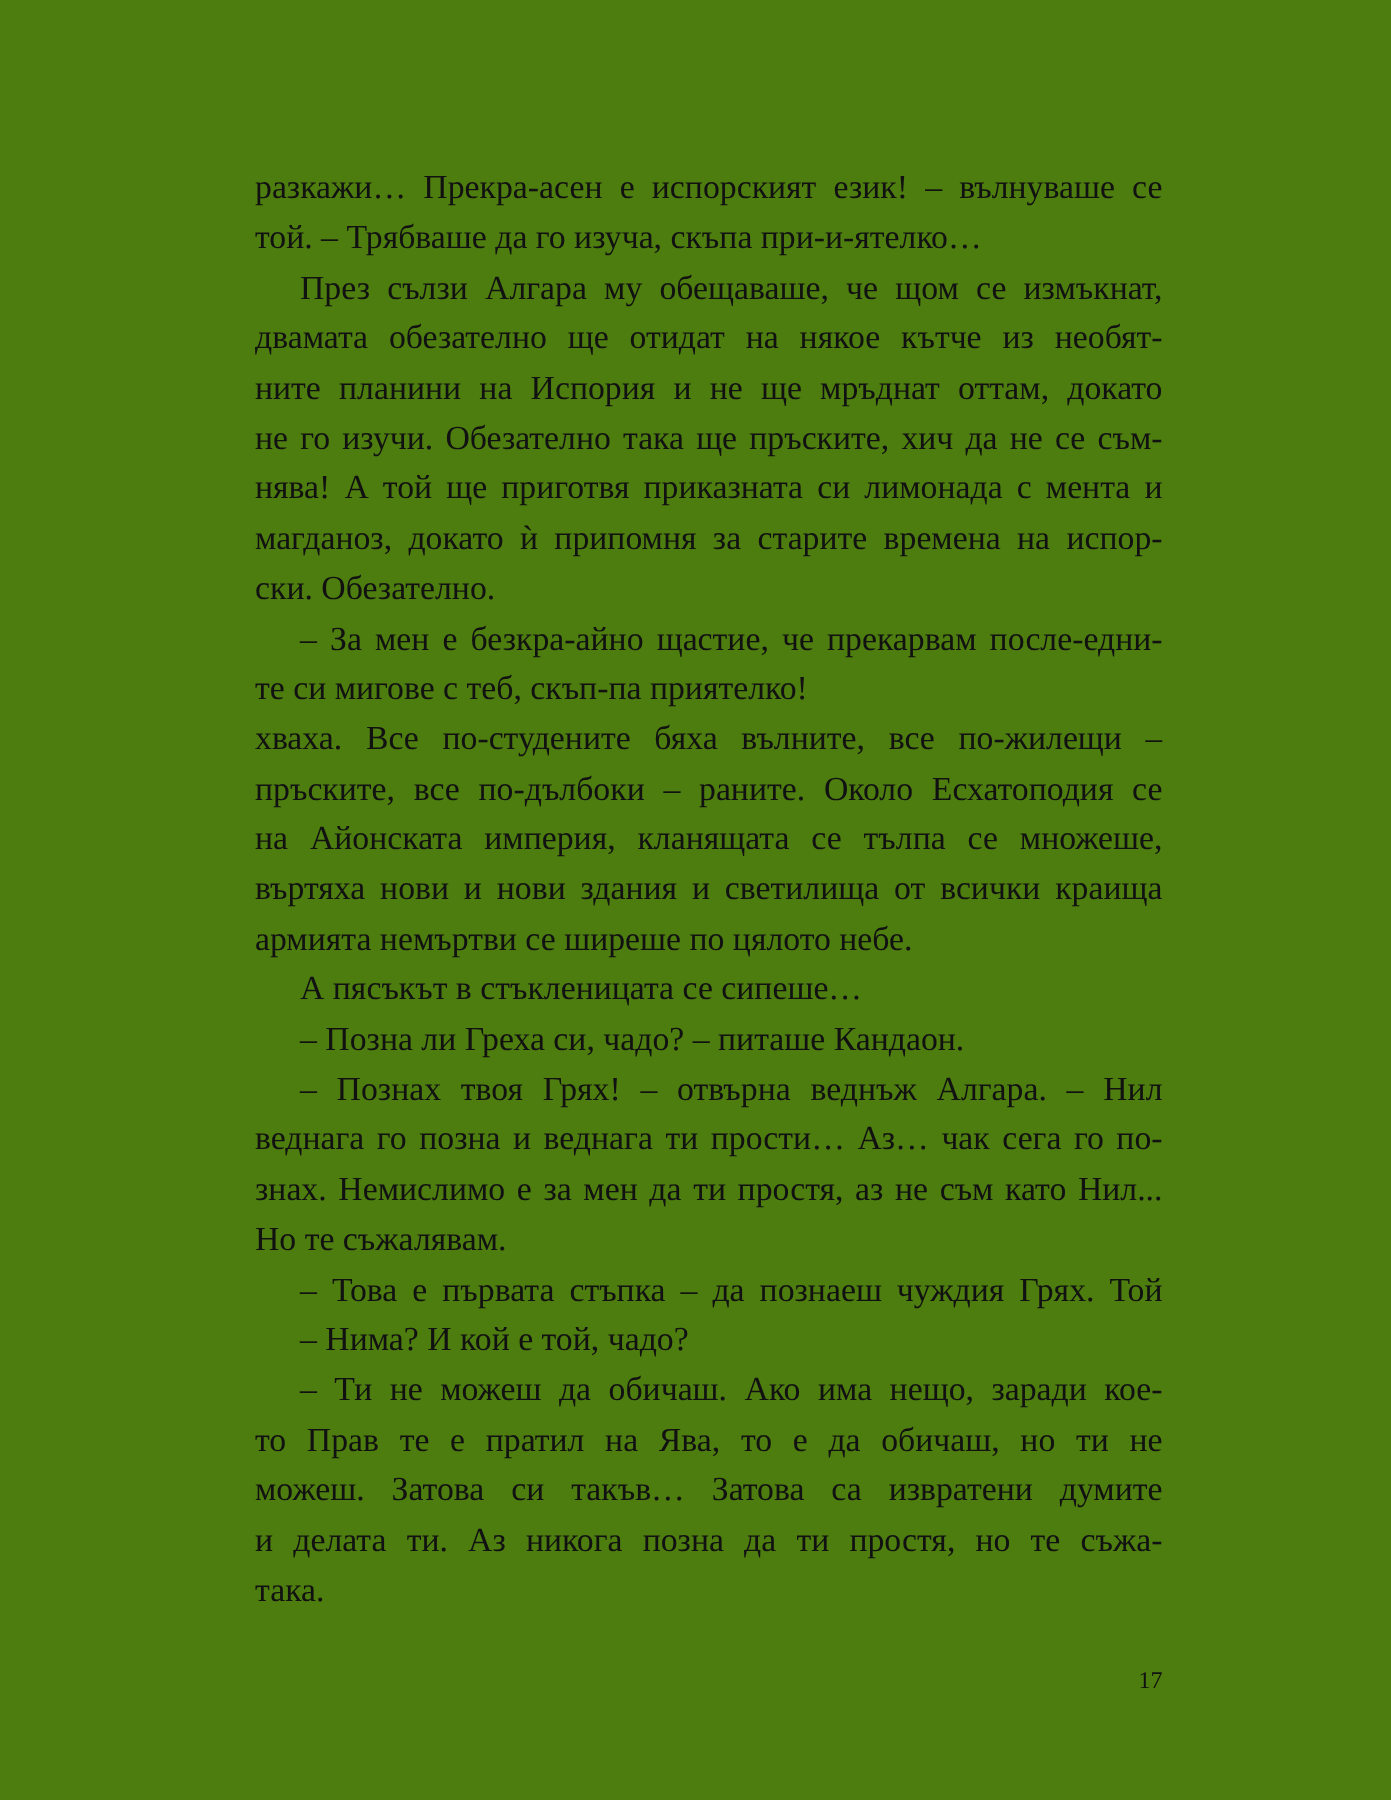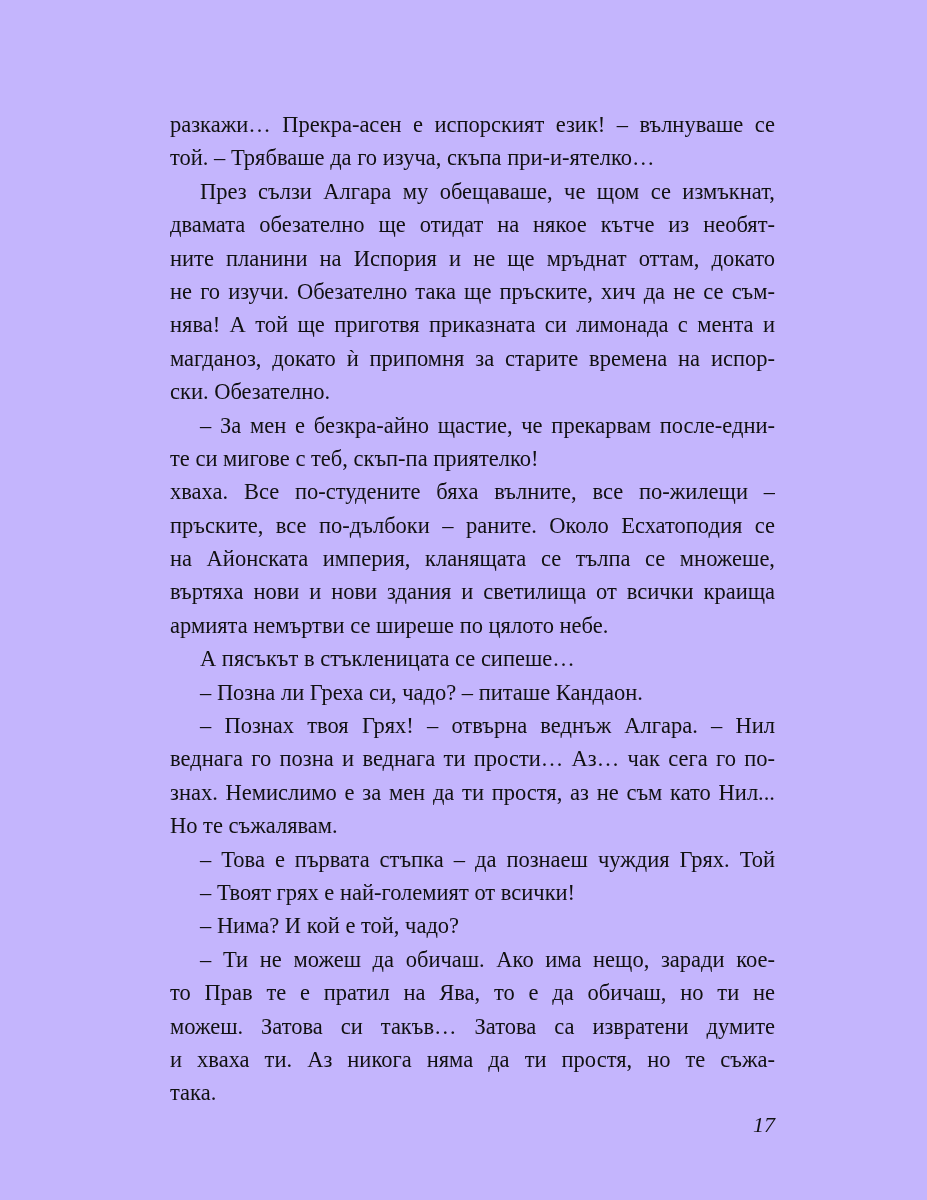--- a/index.html
+++ b/index.html
@@ -1,32 +1,32 @@
 <!DOCTYPE html>
 <html><head>
 <meta charset="utf-8">
 <style>
   html, body { margin: 0; padding: 0; background: #ffffff; }
   body { width: 927px; height: 1200px; position: relative; overflow: hidden; }
-  .page { position: absolute; left: 0; top: 0; width: 927px; height: 1200px; background: #c4b5fd; }
+  .page { position: absolute; left: 0; top: 0; width: 927px; height: 1200px; background: #4d7c0f; }
   .text-block {
     position: absolute; left: 170px; top: 108px; width: 605px;
     font-family: "Liberation Serif", "DejaVu Serif", serif;
     font-size: 22.5px; color: #111;
   }
   .line {
     display: block; height: 33.4px; line-height: 33.4px;
     white-space: nowrap; text-align: justify; text-align-last: justify;
     overflow: hidden;
   }
   .line.last { text-align-last: left; }
   .line.indent { padding-left: 30px; }
   .page-number {
     position: absolute; left: 735px; top: 1112px; width: 40px; text-align: right;
-    font-family: "Liberation Serif", "DejaVu Serif", serif; font-size: 22px; color: #111; font-style: italic;
+    font-family: "Liberation Serif", "DejaVu Serif", serif; font-size: 16px; color: #111;
   }
 </style>
 </head>
 <body>
 
 <div class="page">
   <div class="text-block" id="text-block">
       <span class="line">разкажи… Прекра-асен е испорският език! – вълнуваше се</span>
       <span class="line last">той. – Трябваше да го изуча, скъпа при-и-ятелко…</span>
       <span class="line indent">През сълзи Алгара му обещаваше, че щом се измъкнат,</span>
@@ -43,22 +43,21 @@
       <span class="line">на Айонската империя, кланящата се тълпа се множеше,</span>
       <span class="line">въртяха нови и нови здания и светилища от всички краища</span>
       <span class="line last">армията немъртви се ширеше по цялото небе.</span>
       <span class="line indent last">А пясъкът в стъкленицата се сипеше…</span>
       <span class="line indent last">– Позна ли Греха си, чадо? – питаше Кандаон.</span>
       <span class="line indent">– Познах твоя Грях! – отвърна веднъж Алгара. – Нил</span>
       <span class="line">веднага го позна и веднага ти прости… Аз… чак сега го по-</span>
       <span class="line">знах. Немислимо е за мен да ти простя, аз не съм като Нил...</span>
       <span class="line last">Но те съжалявам.</span>
       <span class="line indent">– Това е първата стъпка – да познаеш чуждия Грях. Той</span>
-      <span class="line indent last">– Твоят грях е най-големият от всички!</span>
       <span class="line indent last">– Нима? И кой е той, чадо?</span>
       <span class="line indent">– Ти не можеш да обичаш. Ако има нещо, заради кое-</span>
       <span class="line">то Прав те е пратил на Ява, то е да обичаш, но ти не</span>
       <span class="line">можеш. Затова си такъв… Затова са извратени думите</span>
-      <span class="line">и хваха ти. Аз никога няма да ти простя, но те съжа-</span>
+      <span class="line">и делата ти. Аз никога позна да ти простя, но те съжа-</span>
       <span class="line last">така.</span>
     </div>
   <div class="page-number">17</div>
 </div>
 
 </body></html>

